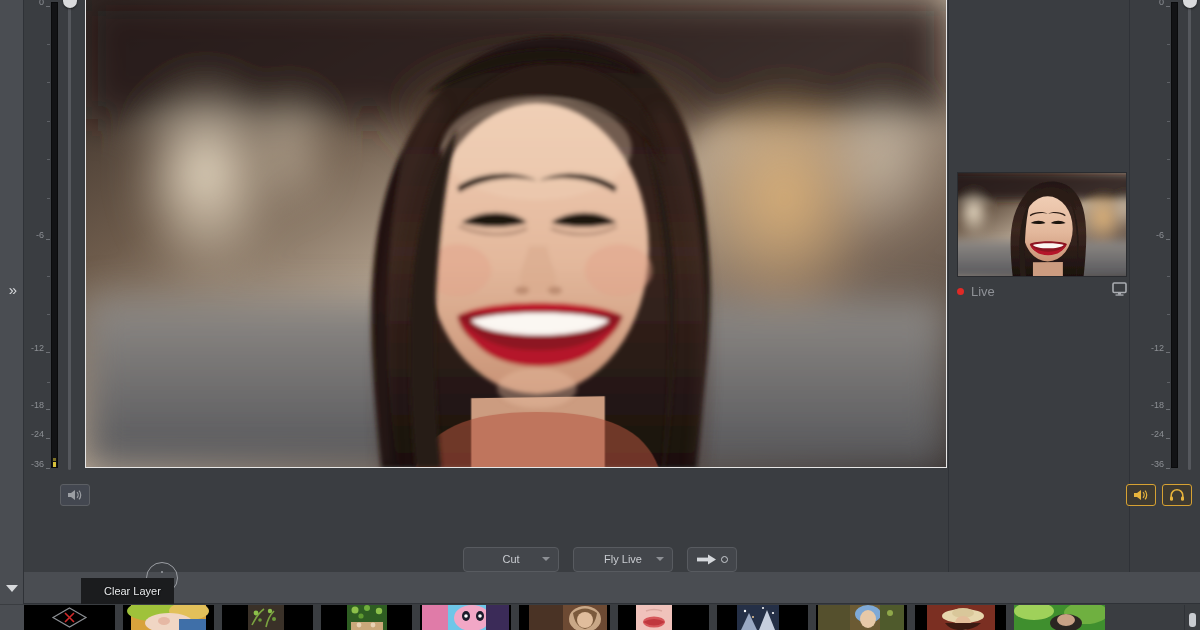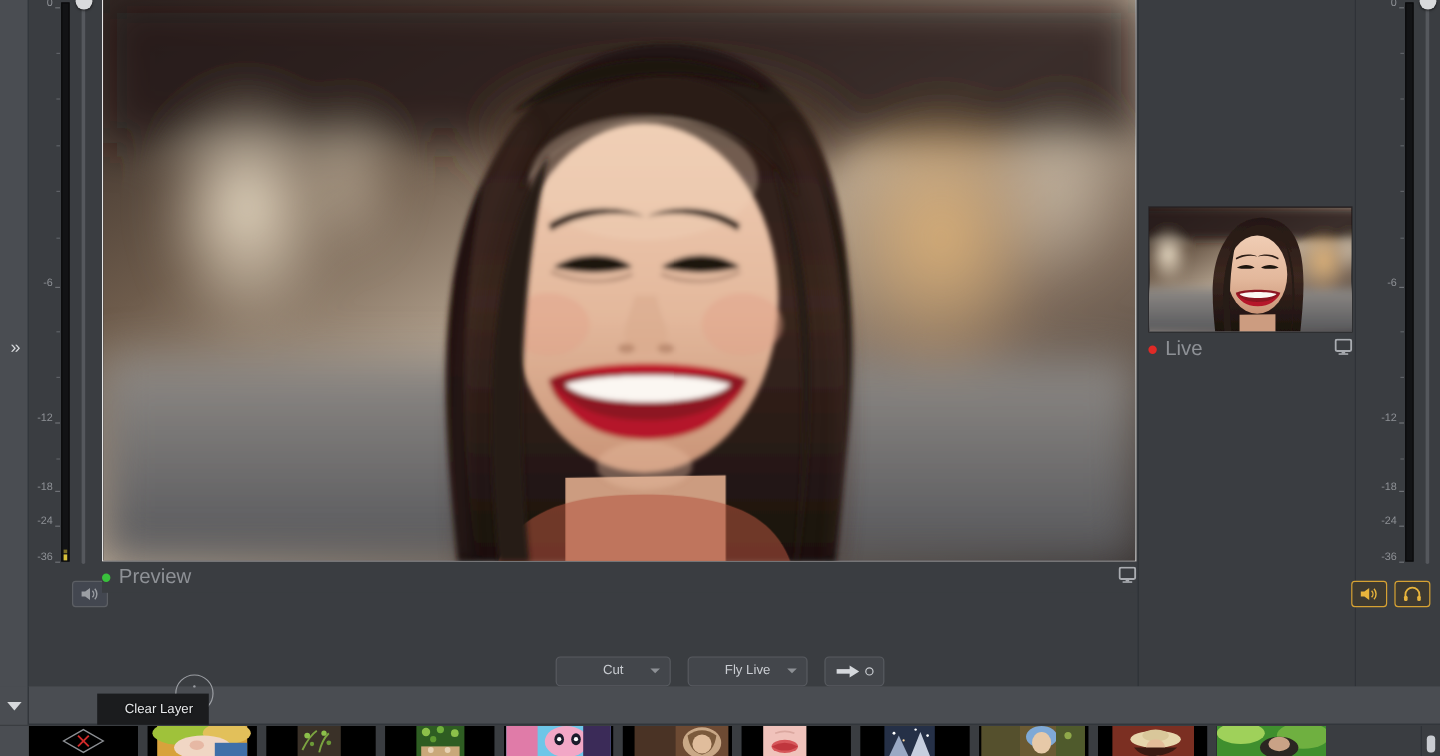--- a/index.html
+++ b/index.html
@@ -83,21 +83,21 @@
   }
   .photo { position: absolute; inset: 0; }
 
   .preview-bar {
     position: absolute; left: 85px; top: 468px; width: 862px; height: 26px;
     display: flex; align-items: center; background: #3a3d41;
   }
   .dot { width: 7px; height: 7px; border-radius: 50%; display: inline-block; }
   .dot.green { background: #39c13c; }
   .dot.red { background: #e02a26; }
-  .bar-label { font-size: 17px; color: #8e9196; margin-left: 7px; }
+  .bar-label { font-size: 13px; color: #8e9196; margin-left: 7px; }
   .bar-spacer { flex: 1; }
 
   
   .live-wrap { position: absolute; left: 957px; top: 172px; width: 170px; }
   .live-img {
     width: 170px; height: 105px; overflow: hidden; position: relative;
     border: 1px solid #2a2c30; background: #2b2320;
   }
   .live-bar { display: flex; align-items: center; height: 24px; margin-top: 2px; }
 
@@ -364,32 +364,20 @@
           <path d="M342 96 C390 44 496 34 558 78 C500 52 406 58 342 96 Z" fill="#1c120f"></path>
         </g>
         <g opacity="0.5" filter="url(#blurMed)">
           <path d="M300 470 C290 320 300 190 356 104" stroke="#4a332a" stroke-width="10" fill="none"></path>
           <path d="M614 470 C628 330 622 200 572 110" stroke="#4a332a" stroke-width="10" fill="none"></path>
         </g>
       </svg>
     </div>
   </div>
 
-  <div class="preview-bar">
-    <span class="dot green"></span>
-    <span class="bar-label">Preview</span>
-    <span class="bar-spacer"></span>
-    <span>
-      <svg width="15" height="14" viewBox="0 0 15 14">
-        <rect x="1" y="1" width="13" height="9.5" rx="1.2" fill="none" stroke="#a9acb1" stroke-width="1.6"></rect>
-        <rect x="6" y="10.5" width="3" height="2.2" fill="#a9acb1"></rect>
-        <rect x="3.5" y="12.4" width="8" height="1.3" fill="#a9acb1"></rect>
-      </svg>
-    </span>
-  </div>
 
   <div class="live-wrap">
     <div class="live-img">
       <svg width="170" height="105" viewBox="0 0 862 470" preserveAspectRatio="xMidYMid slice">
         <rect width="862" height="470" fill="url(#bgA)"></rect>
         <g filter="url(#blurBig)">
           <rect x="0" y="300" width="862" height="170" fill="url(#floorg)"></rect>
           <rect x="0" y="0" width="862" height="120" fill="#241a15" opacity="0.85"></rect>
           <ellipse cx="120" cy="175" rx="75" ry="105" fill="url(#bokeh1)"></ellipse>
           <ellipse cx="700" cy="200" rx="95" ry="120" fill="url(#bokeh2)"></ellipse>

